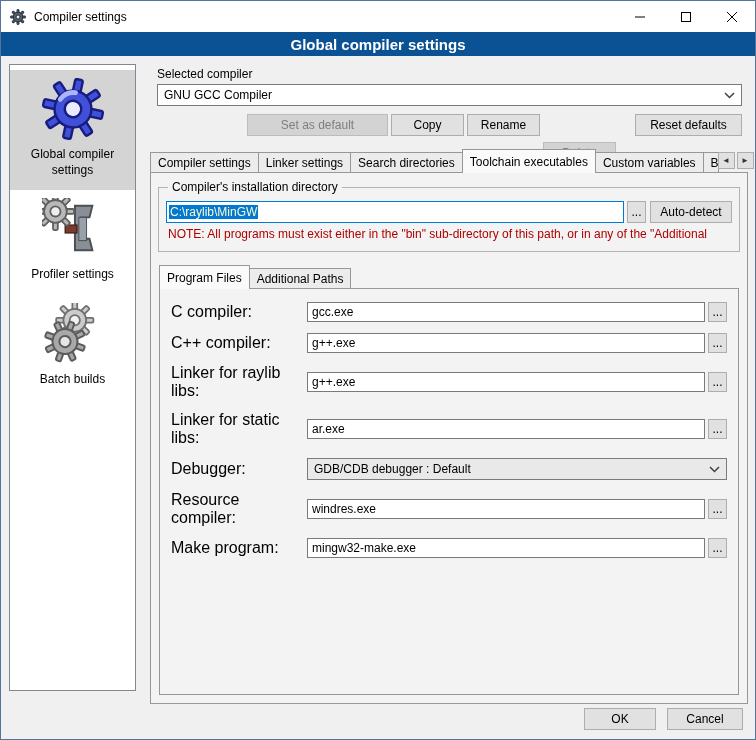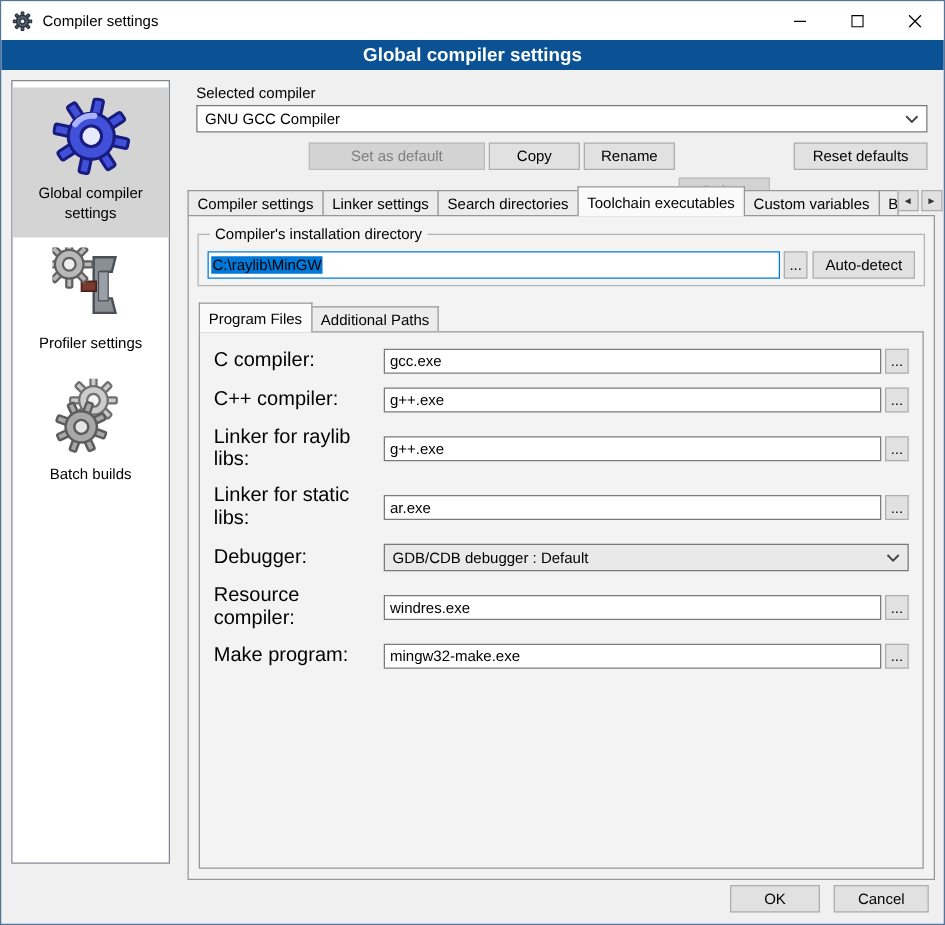--- a/index.html
+++ b/index.html
@@ -85,21 +85,21 @@
     padding:13px 7px 5px 7px;
   }
   .legend {
     position:absolute; top:-8px; left:9px; background:#f3f3f3; padding:0 4px; font-size:12px;
   }
   .dir-row { display:flex; align-items:center; }
   .dir-input {
     flex:1; height:22px; background:#ffffff; border:1px solid #0078d7;
     display:flex; align-items:center; padding:0 2px; font-size:12px; overflow:hidden;
   }
-  .dir-input .sel { background:#0078d7; color:#000000; padding:0 1px; white-space:nowrap; }
+  .dir-input .sel { background:#0078d7; color:#fef9c3; padding:0 1px; white-space:nowrap; }
   .browse-sm { width:19px; margin-left:3px; }
   .autodetect { width:82px; margin-left:4px; }
   .note {
     margin:4px 2px 5px 2px; color:#b00000; font-size:12px;
     white-space:nowrap; overflow:hidden;
   }
 
   
   .subtabstrip { margin:13px 0 0 8px; height:23px; display:flex; align-items:flex-end; }
   .subpanel {
@@ -273,20 +273,21 @@
 
         <div class="groupbox">
           <span class="legend">Compiler's installation directory</span>
           <div class="dir-row">
             <div class="dir-input">
               <span class="sel">C:\raylib\MinGW</span>
             </div>
             <button class="btn browse-sm">...</button>
             <button class="btn autodetect">Auto-detect</button>
           </div>
+          <div class="note">NOTE: All programs must exist either in the "bin" sub-directory of this path, or in any of the "Additional</div>
         </div>
 
         <div class="subtabstrip">
           <div class="tab active">Program Files</div>
           <div class="tab">Additional Paths</div>
         </div>
 
         <div class="subpanel">
 
           <div class="frow">

